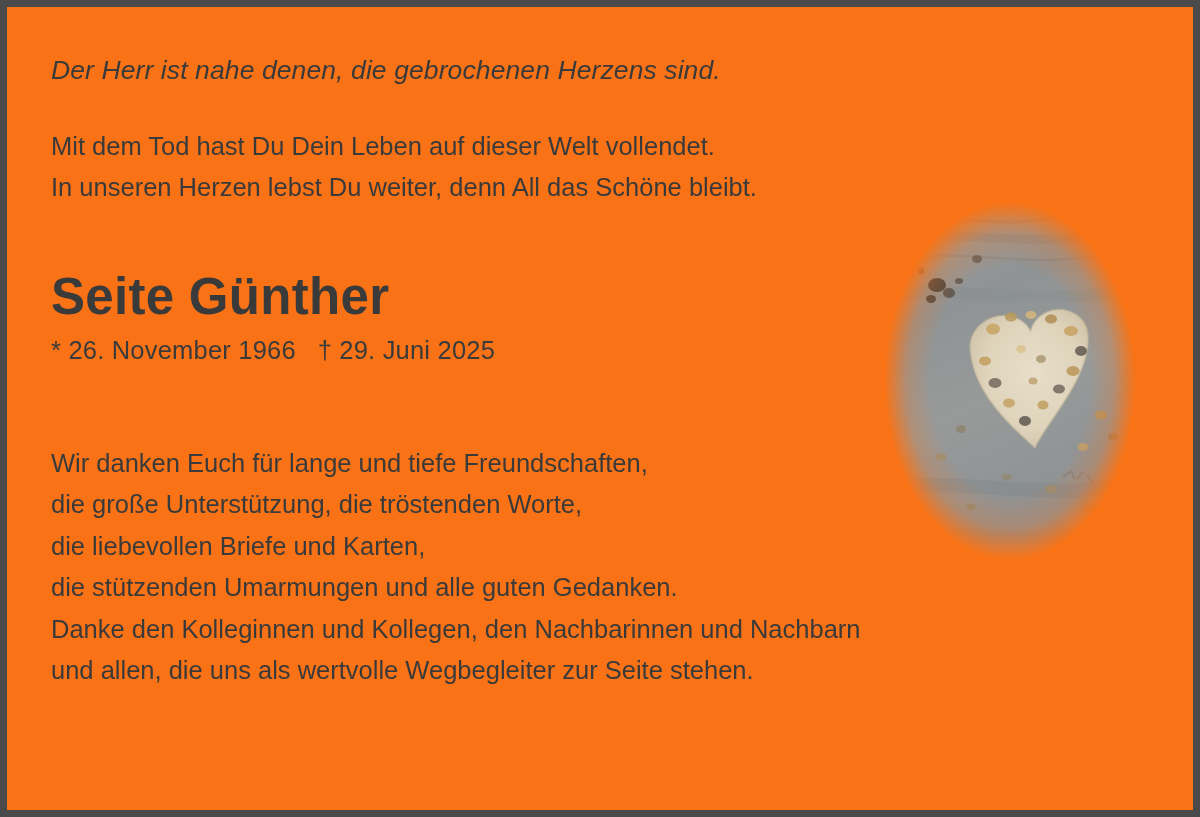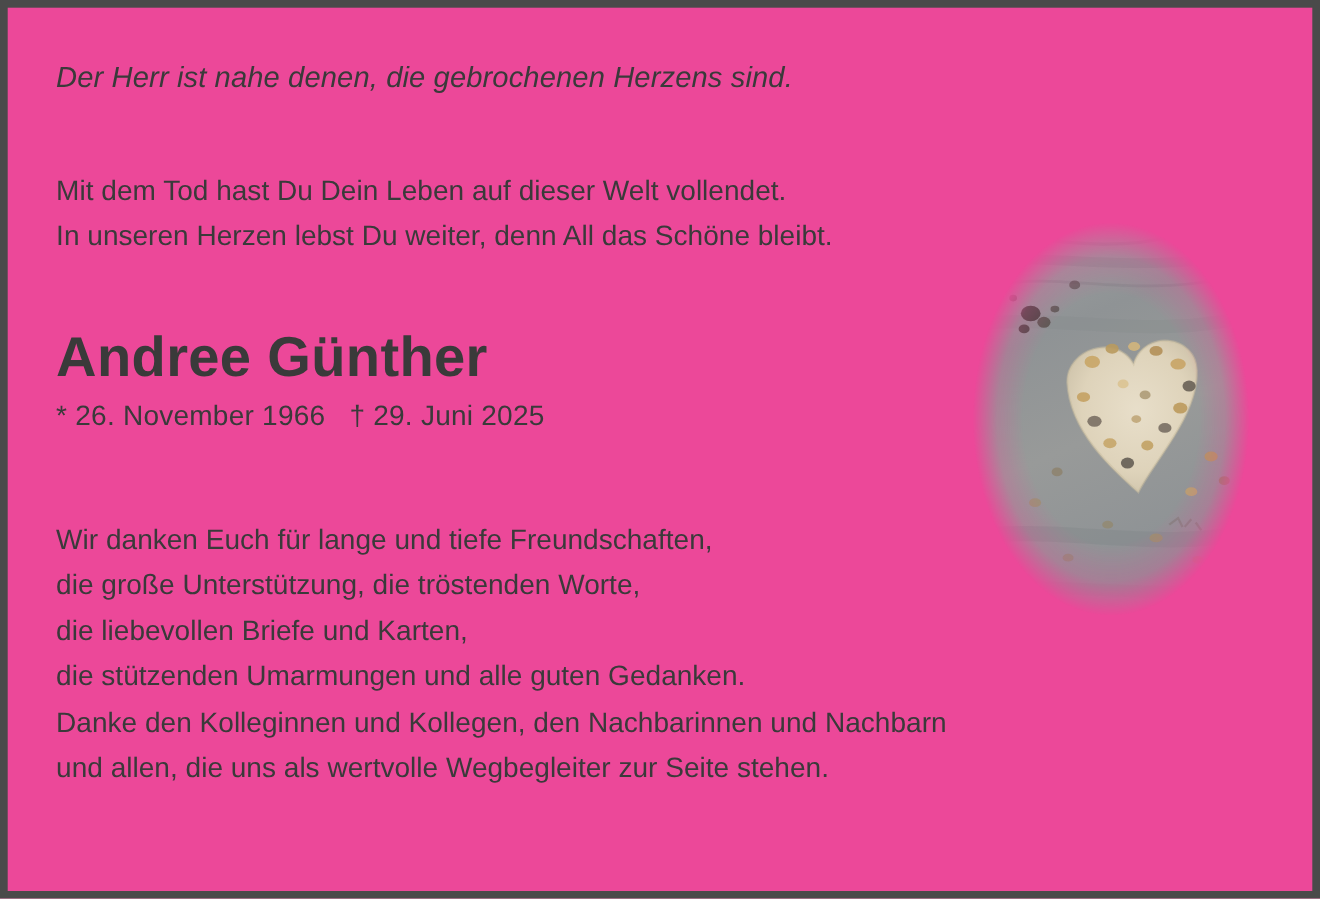--- a/index.html
+++ b/index.html
@@ -13,21 +13,21 @@
     font-family: "Liberation Sans", sans-serif;
     color: #3a3a3a;
     overflow: hidden;
   }
 
   .obituary-card {
     position: relative;
     box-sizing: border-box;
     width: 1200px;
     height: 817px;
-    background: #ec4899;
+    background: #f97316;
     border: 7px solid #4a4a4a;
     padding: 0;
   }
 
   .card-inner {
     position: relative;
     width: 100%;
     height: 100%;
     box-sizing: border-box;
     padding: 40px 44px 0 44px;
@@ -36,21 +36,21 @@
   .verse {
     font-style: italic;
     font-size: 26.5px;
     color: #3a3a3a;
     letter-spacing: 0.1px;
     margin-top: 8px;
     white-space: pre;
   }
 
   .intro {
-    margin-top: 68px;
+    margin-top: 40px;
     font-size: 25.5px;
     line-height: 1.62;
     color: #3a3a3a;
     white-space: pre-line;
   }
 
   .name {
     margin-top: 58px;
     font-size: 51px;
     font-weight: bold;
@@ -105,21 +105,21 @@
 <body>
 
 <div class="obituary-card">
   <div class="card-inner">
 
     <div class="verse">Der Herr ist nahe denen, die gebrochenen Herzens sind.</div>
 
     <div class="intro">Mit dem Tod hast Du Dein Leben auf dieser Welt vollendet.
 In unseren Herzen lebst Du weiter, denn All das Schöne bleibt.</div>
 
-    <div class="name">Andree Günther</div>
+    <div class="name">Seite Günther</div>
 
     <div class="dates">* 26. November 1966   † 29. Juni 2025</div>
 
     <div class="thanks">Wir danken Euch für lange und tiefe Freundschaften,
 die große Unterstützung, die tröstenden Worte,
 die liebevollen Briefe und Karten,
 die stützenden Umarmungen und alle guten Gedanken.
 Danke den Kolleginnen und Kollegen, den Nachbarinnen und Nachbarn
 und allen, die uns als wertvolle Wegbegleiter zur Seite stehen.</div>
 

